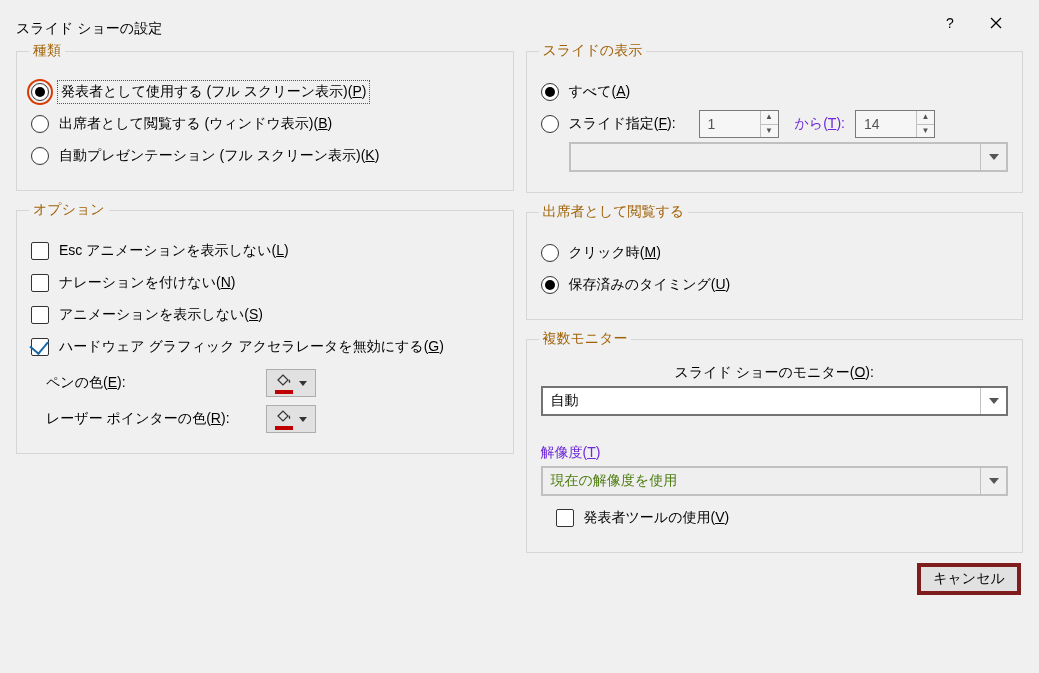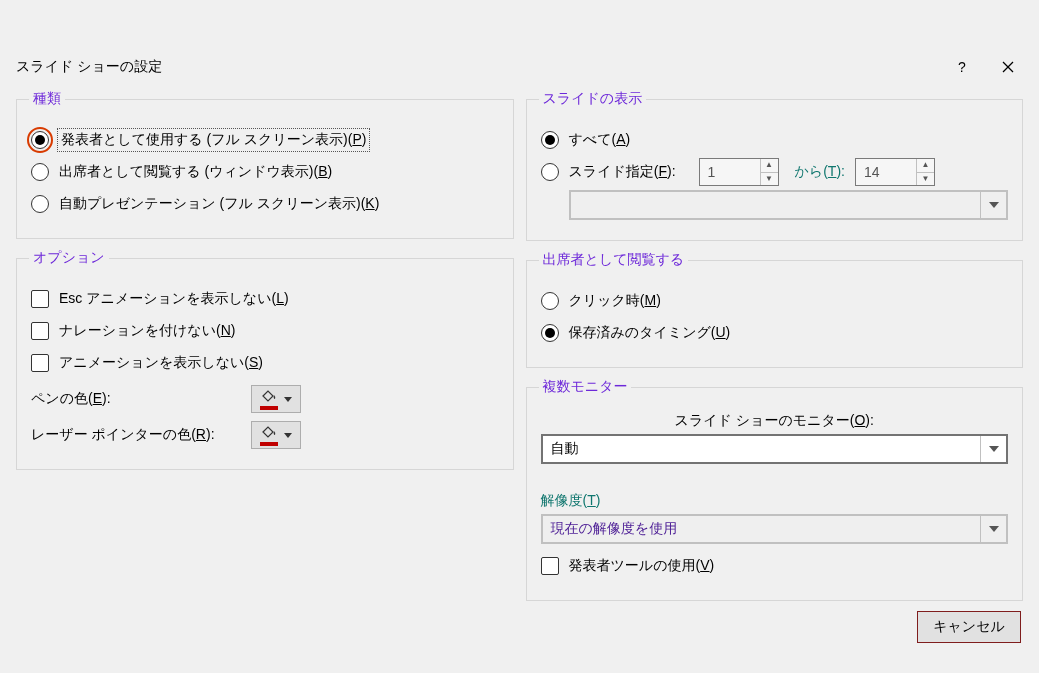--- a/index.html
+++ b/index.html
@@ -14,24 +14,23 @@
     height: 673px;
     overflow: hidden;
   }
   .dialog {
     width: 1039px;
     height: 673px;
     background: #f0f0f0;
   }
   .titlebar {
     display: flex;
-    align-items: center;
+    align-items: flex-end;
     height: 38px;
-    padding: 0 8px 0 16px;
-    margin-top: 48px;
+    padding: 0 20px 0 16px;
   }
   .titlebar .title { flex: 1; font-size: 14px; }
   .titlebar .tbtn {
     width: 46px; height: 30px;
     display: flex; align-items: center; justify-content: center;
     font-size: 14px; color: #000;
   }
   .titlebar .tbtn.close svg { width: 12px; height: 12px; }
   .content {
     display: flex;
@@ -41,21 +40,21 @@
   .col { flex: 1; display: flex; flex-direction: column; gap: 10px; }
   fieldset.group {
     border: 1px solid #d6d6d6;
     margin: 0;
     padding: 14px 14px 16px 14px;
     position: relative;
   }
   fieldset.group > legend {
     padding: 0 4px;
     font-size: 14px;
-    color: #6d28d9;
+    color: #a16207;
     margin-left: -2px;
   }
   .row {
     display: flex;
     align-items: center;
     gap: 10px;
     min-height: 28px;
     margin: 4px 0;
   }
   .radio, .check {
@@ -84,21 +83,21 @@
     background: none;
     border-left: 2px solid #1668a7; border-bottom: 2px solid #1668a7;
     transform: rotate(-50deg) translate(1px,-2px);
   }
   u.k { text-decoration: underline; }
   .dotted-focus {
     outline: 1px dotted #555;
     outline-offset: 1px;
     padding: 1px 2px;
   }
-  .disabled-text { color: #0f766e; }
+  .disabled-text { color: #6d28d9; }
   .color-btn {
     display: inline-flex; align-items: center; gap: 6px;
     border: 1px solid #adadad; background: #e1e1e1;
     padding: 3px 8px; height: 28px;
   }
   .color-btn .bucket { width: 18px; height: 14px; position: relative; }
   .color-btn .bucket svg { width: 18px; height: 14px; }
   .color-btn .bar { width: 18px; height: 4px; background: #c00000; margin-top: 1px; }
   .color-btn .caret {
     width: 0; height: 0; border-left: 4px solid transparent; border-right: 4px solid transparent;
@@ -115,48 +114,48 @@
   .spin .arrows { display: flex; flex-direction: column; width: 18px; border-left: 1px solid #c0c0c0;}
   .spin .arrows span {
     flex:1; display:flex; align-items:center; justify-content:center; font-size: 8px; line-height: 1;
     color: #555;
   }
   .spin .arrows span + span { border-top: 1px solid #c0c0c0; }
   .select {
     display: flex; align-items: center;
     border: 2px solid #737373; background: #fff; height: 30px;
   }
-  .select.disabled { background: #efefef; color: #4c1d95; border-color: #c0c0c0;}
+  .select.disabled { background: #efefef; color: #4d7c0f; border-color: #c0c0c0;}
   .select .val { flex: 1; padding: 0 8px; }
   .select .dd {
     width: 26px; height: 100%; display:flex; align-items:center; justify-content:center;
     border-left: 1px solid #c0c0c0;
   }
   .select .dd::after {
     content:""; width:0;height:0;border-left:5px solid transparent;border-right:5px solid transparent;border-top:6px solid #555;
   }
   .footer {
     display: flex; justify-content: flex-end; gap: 12px;
     padding: 10px 18px 0 18px;
   }
   .btn {
     min-width: 104px; height: 32px;
-    border: 1px solid #7f1d1d; background: #e1e1e1;
+    border: 4px solid #7f1d1d; background: #e1e1e1;
     display:flex;align-items:center;justify-content:center;
     font-size: 14px;
   }
   .btn.primary {
     border: 1px solid #0078d4;
   }
   .btn.primary.hl {
     outline: 3px solid #d83b01;
     outline-offset: 2px;
   }
   .label { white-space: nowrap; }
-  .gap-top { margin-top: 8px; }
+  .gap-top { margin-top: 8px; margin-left: 15px; }
   .indent { margin-left: 28px; }
   .small-gap { margin:2px 0;text-align:center; }
 </style>
 </head>
 <body>
 <div class="dialog">
 
 <div class="titlebar">
   <div class="title">スライド ショーの設定</div>
   <div class="tbtn">
@@ -196,20 +195,24 @@
         <span class="check"></span>
         <span class="label"><span>Esc アニメーションを表示しない(</span><u class="k">L</u><span>)</span></span>
       </div>
       <div class="row">
         <span class="check"></span>
         <span class="label"><span>ナレーションを付けない(</span><u class="k">N</u><span>)</span></span>
       </div>
       <div class="row">
         <span class="check"></span>
         <span class="label"><span>アニメーションを表示しない(</span><u class="k">S</u><span>)</span></span>
+      </div>
+      <div class="row">
+        <span class="check sel"></span>
+        <span class="label"><span>ハードウェア グラフィック アクセラレータを無効にする(</span><u class="k">G</u><span>)</span></span>
       </div>
       <div class="row gap-top">
         <span class="label" style="min-width:210px"><span>ペンの色(</span><u class="k">E</u><span>):</span></span>
         <span class="color-btn">
           <span>
             <span class="bucket"><svg viewBox="0 0 18 14">
                     <path d="M3 8 L8 3 L13 8 L8 13 Z" fill="none" stroke="#333" stroke-width="1.2"></path>
                     <path d="M14 7 Q16 9 15 11 Q13 11 14 7 Z" fill="#333"></path>
                   </svg></span>
             <div class="bar"></div>

